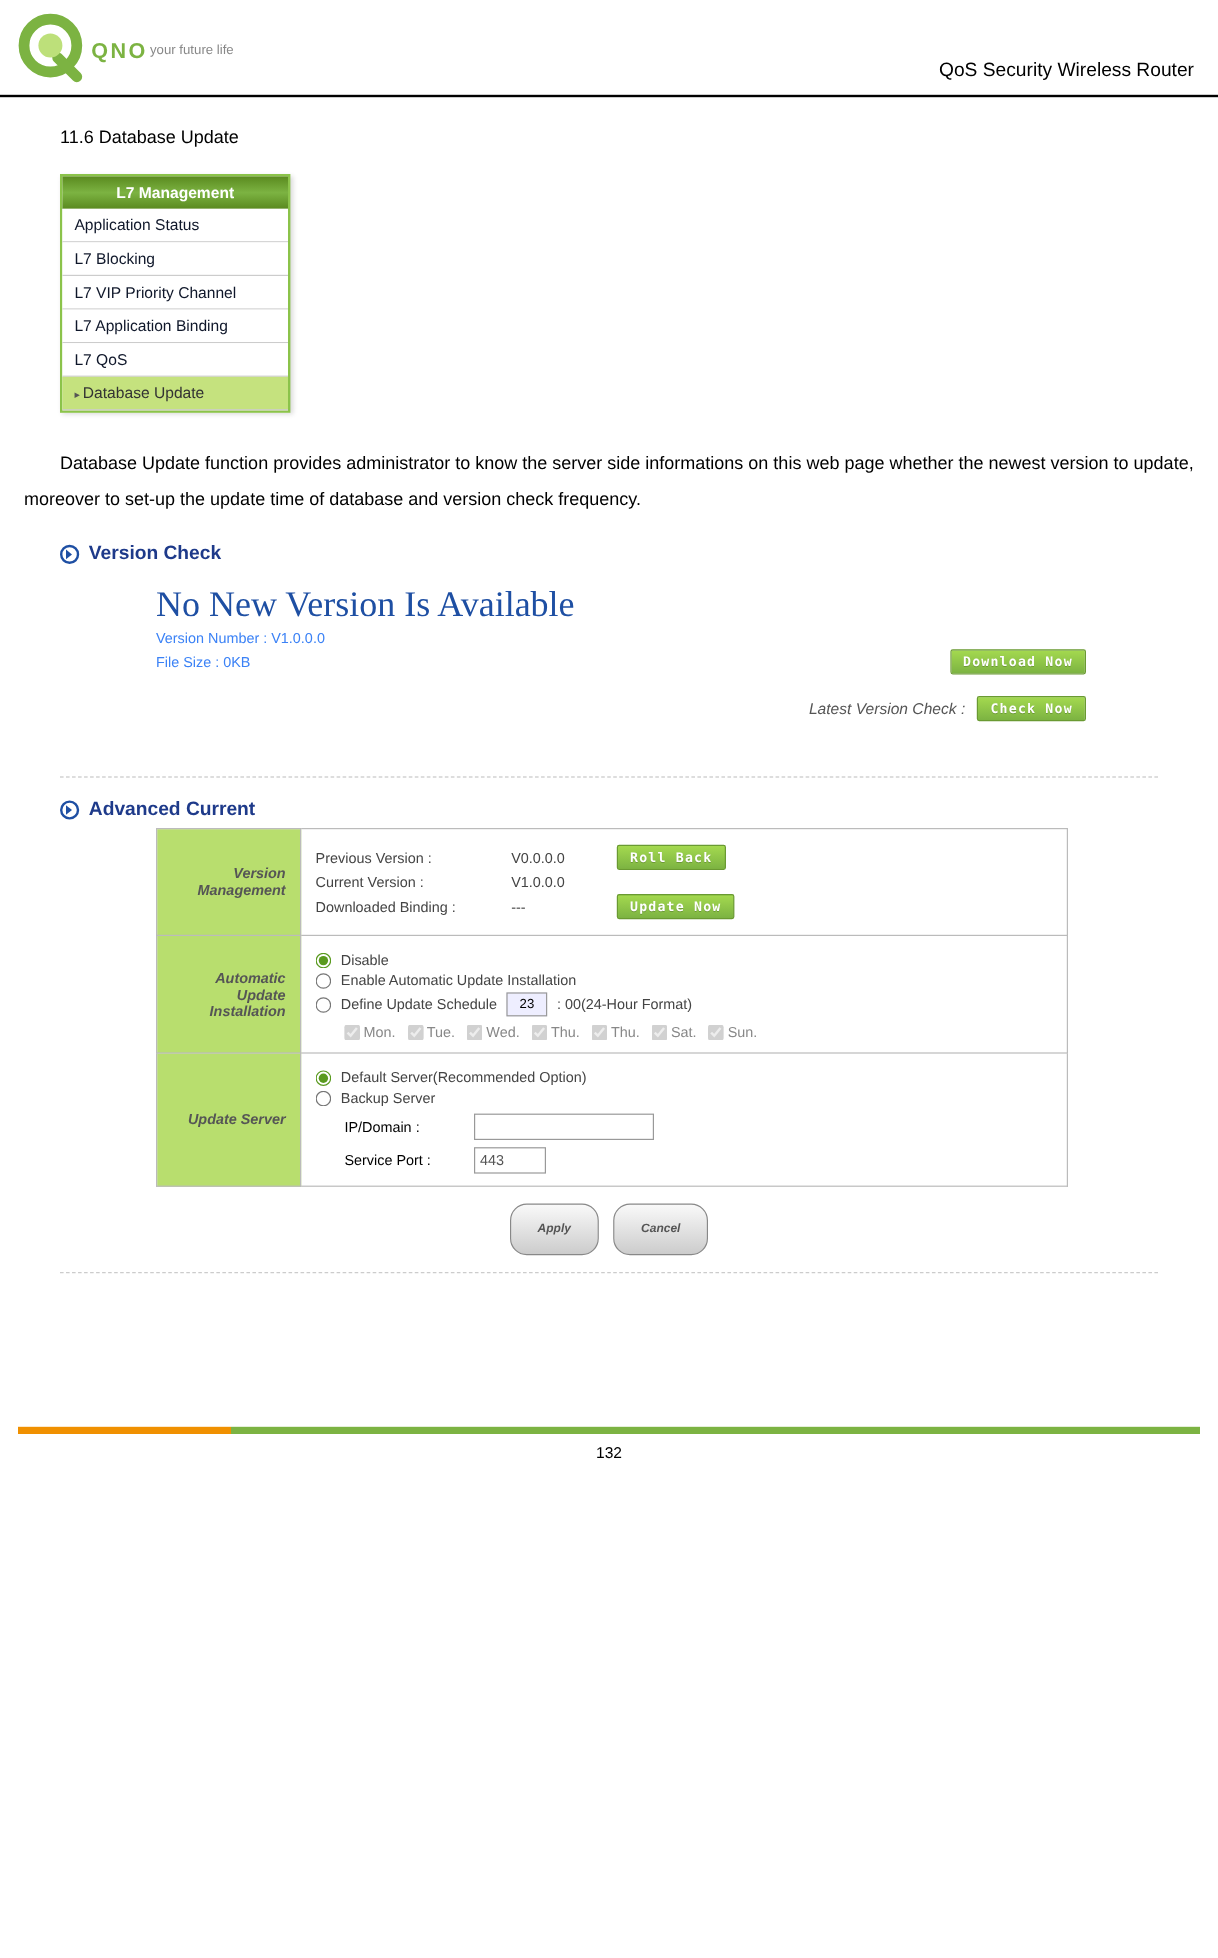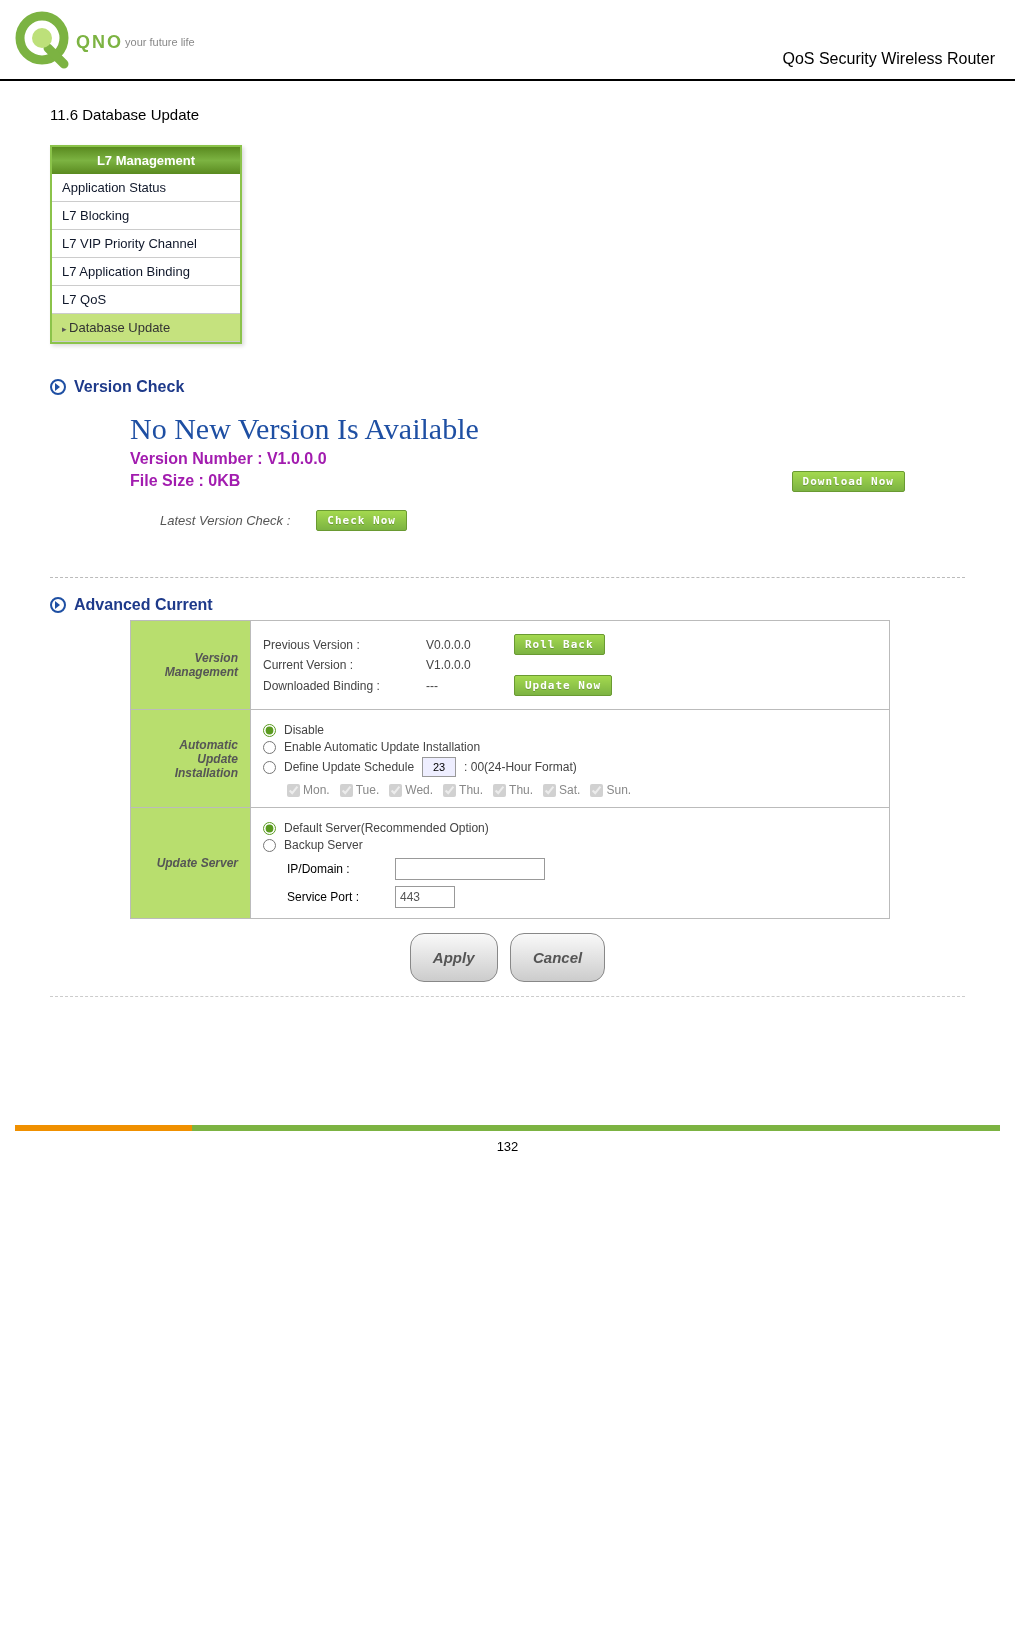--- a/index.html
+++ b/index.html
@@ -18,42 +18,42 @@
     .nav-item { background: #fff; border-bottom: 1px solid #ccc; padding: 6px 10px; font-size: 13px; color: #0f172a; }
     .nav-item.active { background: #c5e27e; color: #333; }
     .nav-item.active::before { content: "▸ "; color: #555; font-size: 9px;}
     .body-text { font-size: 15px; line-height: 2; margin: 0 0 15px 0; text-indent: 30px; }
     .panel { margin: 8px 30px; }
     .section-head { display: flex; align-items: center; gap: 8px; font-size: 16px; color: #1e3a8a; font-weight: bold; padding: 6px 0; }
     .bullet-icon { width: 16px; height: 16px; background: #fff; border: 2px solid #1e4fa3; border-radius: 50%; position: relative; display:inline-block;}
     .bullet-icon::after { content:""; position:absolute; left:3px; top:2px; border-left:5px solid #1e4fa3; border-top:4px solid transparent; border-bottom:4px solid transparent;}
     .version-box { padding: 10px 60px 20px 80px; }
     .big-msg { color: #1e4fa3; font-size: 30px; font-weight: normal; font-family: Georgia, serif; margin-bottom: 4px;}
-    .info-line { font-size: 16px; color: #a21caf; margin: 2px 0; font-weight: bold;}
+    .info-line { font-size: 12px; color: #3b82f6; margin: 2px 0;}
     .dl-row { display:flex; align-items:center; }
     .dl-row .info-line { flex:0 0 auto; }
     .dl-btn { margin-left:auto; }
-    .check-row { font-size: 13px; color: #555; font-style: italic; display:flex; align-items:center; gap:26px; margin-top:18px; margin-left: 30px; margin-bottom:14px;}
+    .check-row { font-size: 13px; color: #555; font-style: italic; display:flex; align-items:center; gap:10px; margin-top:18px; margin-left: 30px; margin-bottom:14px;justify-content:flex-end;}
     .g-btn { background: linear-gradient(#a4d94f,#7cb342); color:#fff; font-size:11px; font-weight:bold; padding:3px 10px; border:1px solid #6a9a32; border-radius:2px; cursor:pointer; font-family: monospace; letter-spacing:1px; text-shadow: 0 1px 0 rgba(0,0,0,0.2);}
     .adv-table { width: 760px; margin-left: 80px; border: 1px solid #bbb; border-collapse: collapse; font-size: 12px; }
     .adv-table td { border: 1px solid #bbb; padding: 10px 12px; vertical-align: middle; }
     .adv-table td.label-cell { width: 120px; background: #b8de6e; text-align: right; color: #555; font-weight: bold; font-style: italic; vertical-align: middle;}
     .row-line { display: flex; align-items: center; gap: 8px; margin: 3px 0; color:#444;}
     .row-line .col1 { width: 155px; }
     .row-line .col2 { width: 80px; }
     .small-input { width: 34px; height: 20px; border:1px solid #999; text-align:center; font-size:11px; background:#eef; }
     .text-input { width:150px; height:22px; border:1px solid #999; padding:0 4px; font-size:12px;}
     .port-input { width:60px; height:22px; border:1px solid #999; padding:0 4px; font-size:12px; color:#555; text-align:left;}
     .radio { width:13px; height:13px; accent-color:#5a9a1f;}
     .chk { width:13px; height:13px; accent-color:#999;}
     .days-row { margin-left: 24px; display:flex; gap:10px; flex-wrap:wrap; margin-top:6px;}
     .day { display:flex; align-items:center; gap:3px; color:#888;}
     .indent { margin-left: 24px; display:flex; align-items:center; gap:8px; margin-top:6px;}
     .btn-row { text-align:center; margin: 14px 0; }
-    .pill-btn { background: linear-gradient(#f9f9f9,#ccc); border:1px solid #888; border-radius: 14px; padding: 15px 22px; font-size:15px; color:#555; font-weight:bold; cursor:pointer; margin:0 4px; font-style:italic;}
+    .pill-btn { background: linear-gradient(#f9f9f9,#ccc); border:1px solid #888; border-radius: 14px; padding: 15px 22px; font-size:10px; color:#555; font-weight:bold; cursor:pointer; margin:0 4px; font-style:italic;}
     .footer-bar { height:6px; background: linear-gradient(90deg, #f09000 0%, #f09000 18%, #7cb342 18%, #7cb342 100%); margin: 100px 15px 8px 15px;}
     .page-num { text-align:center; font-size:13px; padding-bottom:20px;}
     .divider { border-top:1px dashed #bbb; margin:12px 0;}
   </style>
 </head>
 <body>
 
 <div class="page-header">
   <div class="logo">
     <div class="logo-circle">
@@ -75,20 +75,21 @@
   <div class="nav-menu">
     <div class="nav-header">L7 Management</div>
     <div class="nav-item">Application Status</div>
     <div class="nav-item">L7 Blocking</div>
     <div class="nav-item">L7 VIP Priority Channel</div>
     <div class="nav-item">L7 Application Binding</div>
     <div class="nav-item">L7 QoS</div>
     <div class="nav-item active">Database Update</div>
   </div>
 
+  <p class="body-text">Database Update function provides administrator to know the server side informations on this web page whether the newest version to update, moreover to set-up the update time of database and version check frequency.</p>
 
   <div class="panel">
     <div class="section-head">
       <span class="bullet-icon"></span>
       <span>Version Check</span>
     </div>
     <div class="version-box">
       <div class="big-msg">No New Version Is Available</div>
       <div class="info-line">Version Number : V1.0.0.0</div>
       <div class="dl-row">

